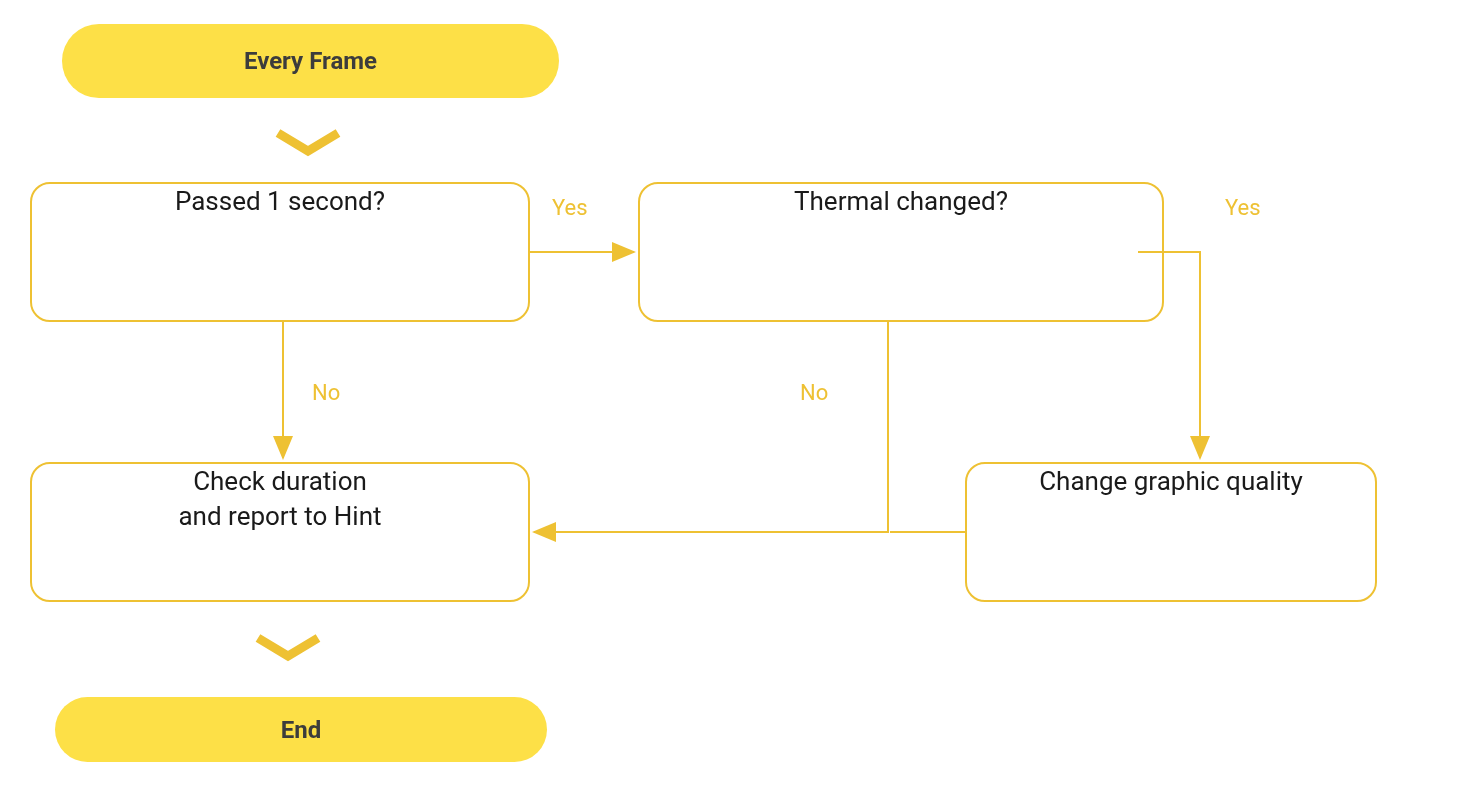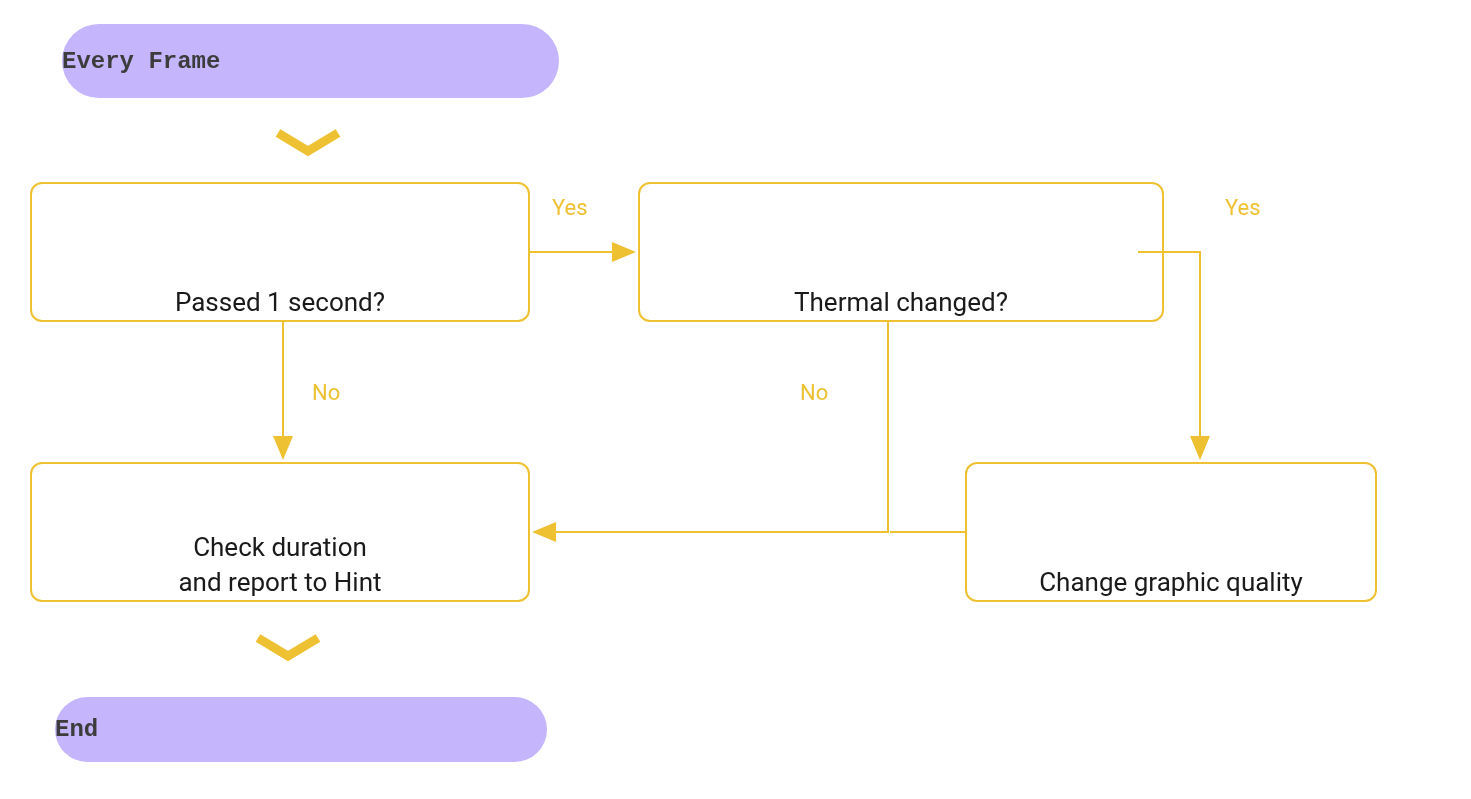--- a/index.html
+++ b/index.html
@@ -5,36 +5,36 @@
     * { margin: 0; padding: 0; box-sizing: border-box; }
     body {
       font-family: -apple-system, BlinkMacSystemFont, 'Segoe UI', Roboto, sans-serif;
       background: #ffffff;
       width: 1471px;
       height: 799px;
       position: relative;
     }
     .pill {
       position: absolute;
-      background: #c4b5fd;
+      background: #fde047;
       border-radius: 999px;
       display: flex;
       align-items: center;
+      justify-content: center;
       font-weight: 700;
       font-size: 24px;
       color: #3c3c3c;
-      font-family: Liberation Mono, monospace;
     }
     .box {
       position: absolute;
       background: #ffffff;
       border: 2px solid #eec133;
-      border-radius: 12px;
+      border-radius: 20px;
       display: flex;
-      align-items: flex-end;
+      align-items: flex-start;
       justify-content: center;
       text-align: center;
       font-size: 26px;
       color: #1a1a1a;
       padding: 0 16px;
       line-height: 1.35;
     }
     .label {
       position: absolute;
       font-size: 22px;

